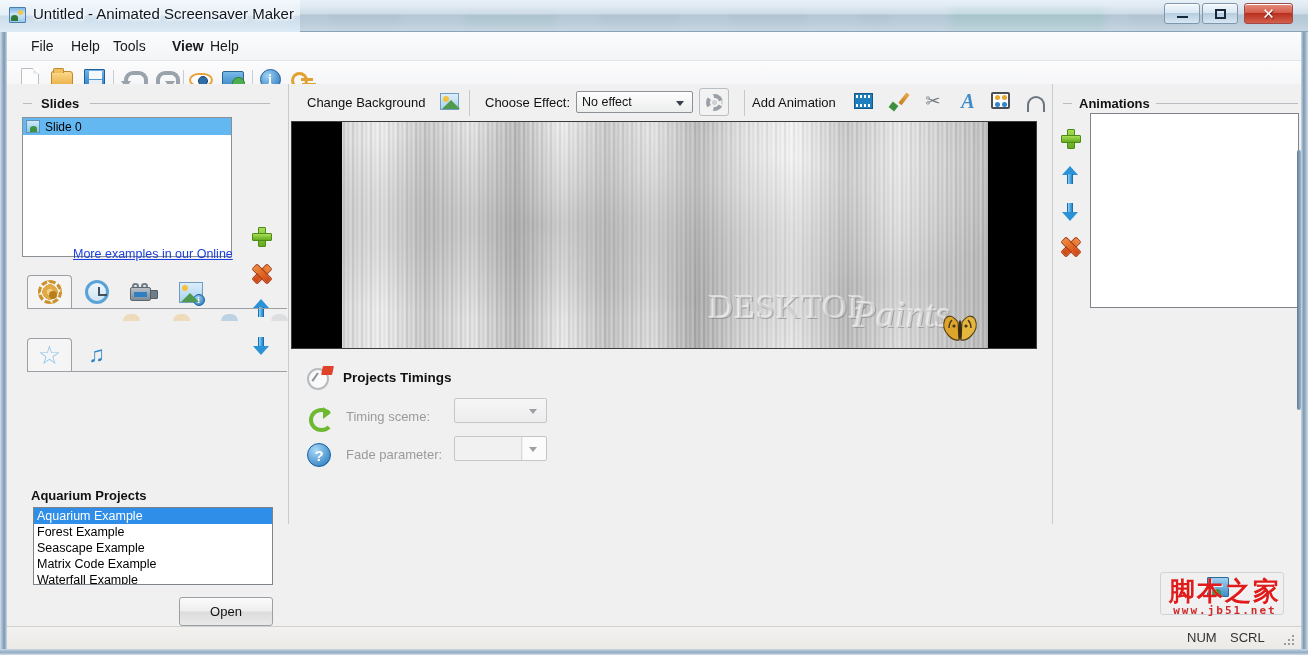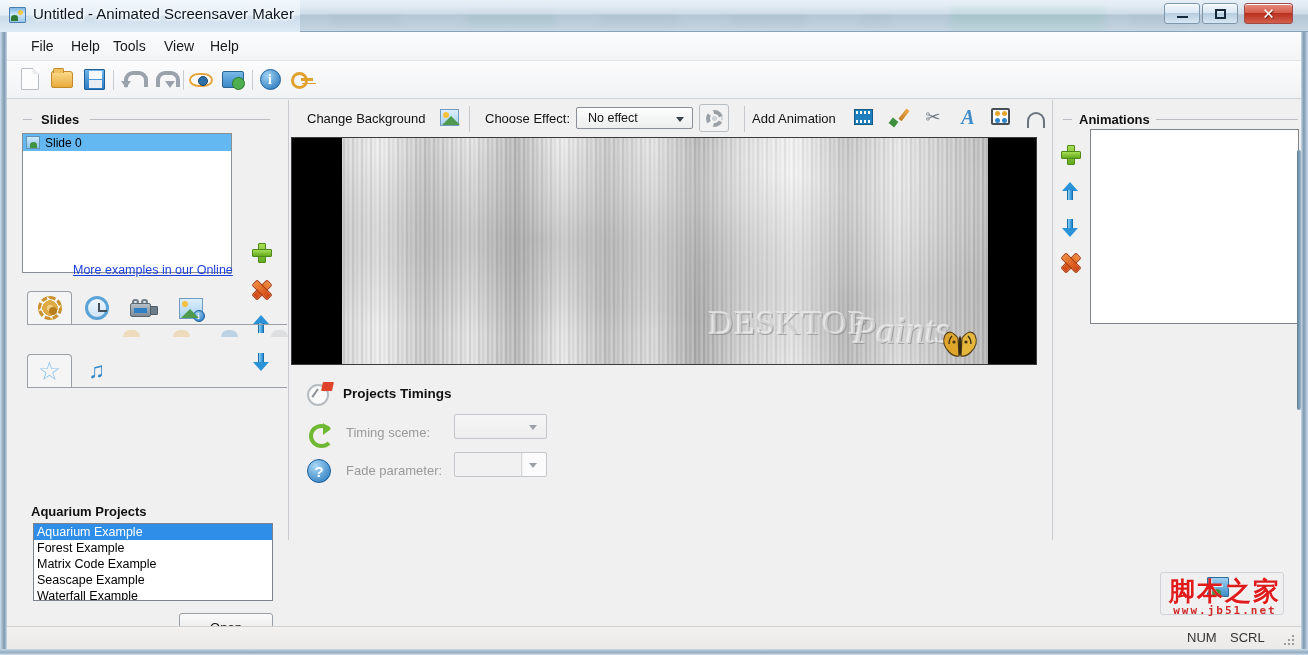--- a/index.html
+++ b/index.html
@@ -138,21 +138,21 @@
   .ic-eye{width:24px;height:14px;background:#fff;border:2px solid #e7a33c;border-radius:50%/60%;position:relative;margin:5px auto 0;}
   .ic-eye::after{content:"";position:absolute;left:7px;top:1px;width:8px;height:8px;background:#2f6fa8;border-radius:50%;border:1px solid #17456e;}
   .ic-monitor{width:22px;height:17px;background:linear-gradient(to bottom,#78b9e8,#3a86c4);border:1px solid #2a648f;border-radius:2px;position:relative;margin:3px auto 0;}
   .ic-monitor::after{content:"";position:absolute;right:-2px;bottom:-3px;width:11px;height:11px;background:#4fae4f;border:1px solid #2c7a2c;border-radius:50%;}
   .ic-info{width:21px;height:21px;border-radius:50%;background:radial-gradient(circle at 35% 30%,#9fd2f5,#1f6fb5);border:1px solid #165d9c;color:#fff;font:bold 14px "Liberation Serif",serif;text-align:center;line-height:20px;margin:1px auto 0;}
   .ic-key{width:22px;height:20px;position:relative;margin:2px auto 0;}
   .ic-key::before{content:"";position:absolute;left:0;top:2px;width:11px;height:11px;border:3px solid #e0a12f;border-radius:50%;}
   .ic-key::after{content:"";position:absolute;left:10px;top:8px;width:12px;height:3px;background:#e0a12f;box-shadow:0 4px 0 -1px #e0a12f, 4px 4px 0 -1px #e0a12f;}
 
   
-  #panels { position:absolute; left:0; top:68px; width:1294px; height:549px; }
+  #panels { position:absolute; left:0; top:52px; width:1294px; height:549px; }
 
   
   #left-panel { position:absolute; left:0; top:0; width:281px; height:549px; background:#f0f0f0; }
   .group-head { position:absolute; font:bold 13px "Liberation Sans",sans-serif; color:#111; }
   .group-line { position:absolute; height:1px; background:#b9bdc2; }
   .group-dash { position:absolute; width:9px; height:1px; background:#b9bdc2; }
 
   #slide-list {
     position:absolute; left:15px; top:33px; width:210px; height:140px;
     background:#fff; border:1px solid #8a8f95;
@@ -241,21 +241,21 @@
 
   
   #center-panel { position:absolute; left:282px; top:0; width:763px; height:549px; }
   #editbar { position:absolute; left:0; top:0; width:763px; height:37px; background:#f0f0f0; }
   .eb-label { position:absolute; font-size:13px; color:#111; top:11px; }
   .eb-sep { position:absolute; top:6px; width:1px; height:26px; background:#c6cacf; }
   #effect-select {
     position:absolute; left:287px; top:7px; width:117px; height:22px;
     background:linear-gradient(to bottom,#fdfdfd,#eceded);
     border:1px solid #8b9097; border-radius:2px;
-    font-size:12.5px; color:#111; line-height:21px; padding-left:11px;
+    font-size:12.5px; color:#111; line-height:21px; padding-left:5px;
     cursor:default;
   }
   #effect-select .caret{position:absolute;right:8px;top:9px;border-style:solid;border-width:5px 4px 0 4px;border-color:#3b4148 transparent transparent transparent;}
   #effect-gear-btn {
     position:absolute; left:410px; top:4px; width:30px; height:28px;
     background:#f2f2f2; border:1px solid #b9bec3; border-radius:3px;
     display:flex;align-items:center;justify-content:center; cursor:default;
   }
   .ic-gear2{width:17px;height:17px;border-radius:50%;border:4px dashed #9aa0a6;background:radial-gradient(circle,#cfd3d8 0 40%,transparent 41%);}
 
@@ -427,21 +427,21 @@
   <div id="frame-left"></div>
   <div id="frame-right"></div>
   <div id="frame-bottom"></div>
 
   <div id="inner">
 
     <div id="menubar">
       <div class="menu-item" style="left:15px;">File</div>
       <div class="menu-item" style="left:55px;">Help</div>
       <div class="menu-item" style="left:97px;">Tools</div>
-      <div class="menu-item" style="left:148px;">View</div>
+      <div class="menu-item" style="left:156px;font-weight:bold;">View</div>
       <div class="menu-item" style="left:194px;">Help</div>
     </div>
 
     <div id="toolbar">
       <div class="tbtn" style="left:10px;">
           <div class="ic-page"></div>
         </div>
       <div class="tbtn" style="left:42px;">
           <div class="ic-folder"></div>
         </div>
@@ -541,22 +541,22 @@
           <div class="tab inactive" style="left:47px;">
               <div class="ic-music">♫</div>
             </div>
         </div>
 
         <div id="examples-panel">
           <div id="examples-title">Aquarium Projects</div>
           <div id="examples-list">
             <div class="ex-item selected">Aquarium Example</div>
             <div class="ex-item">Forest Example</div>
+            <div class="ex-item">Seascape Example</div>
             <div class="ex-item">Matrix Code Example</div>
-            <div class="ex-item">Seascape Example</div>
             <div class="ex-item">Waterfall Example</div>
           </div>
           <div id="open-button">Open</div>
         </div>
         <div id="more-link">More examples in our Online</div>
       </div>
 
       <div class="vsplit" style="left:281px; top:0; height:440px;"></div>
 
       <div id="center-panel">

